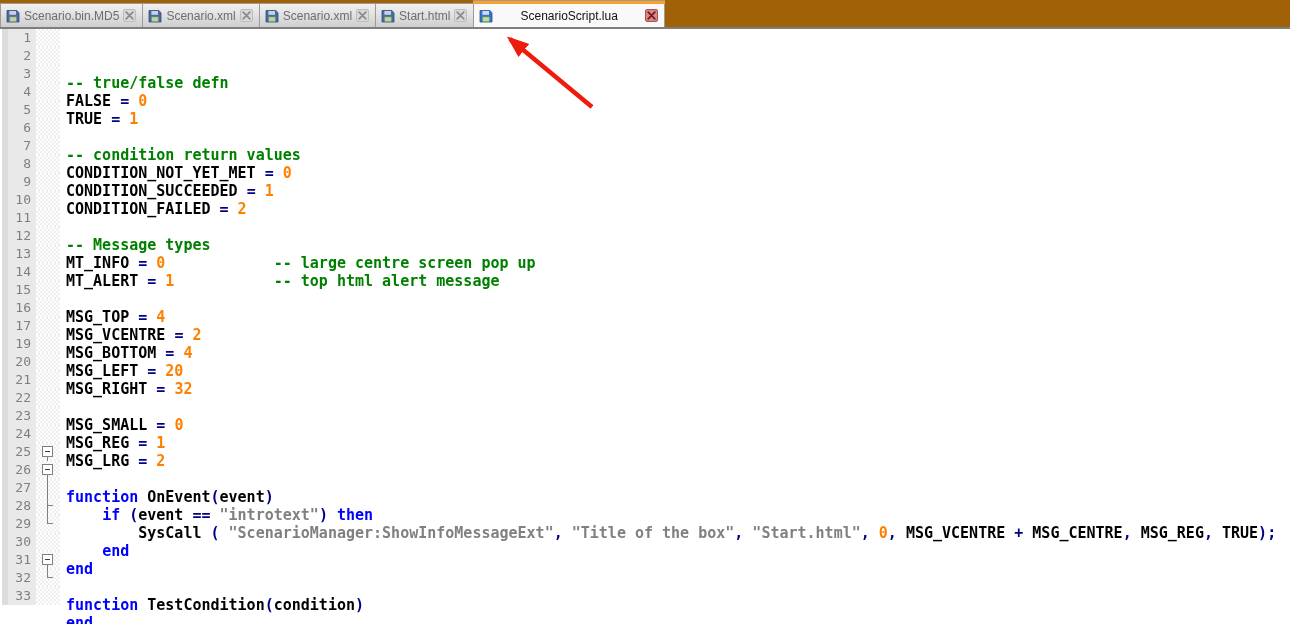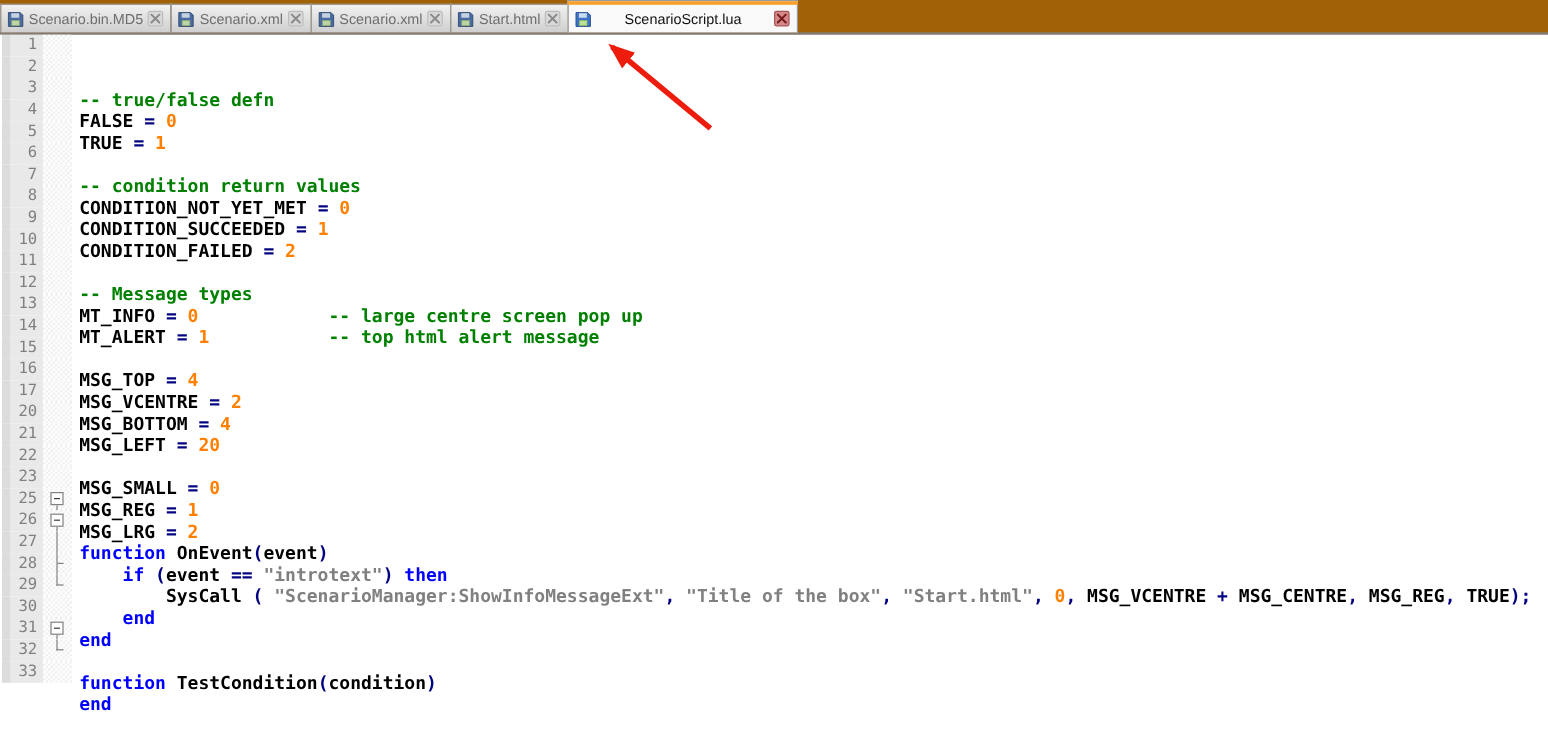--- a/index.html
+++ b/index.html
@@ -254,20 +254,27 @@
     <span class="code"><span class="tok-ident">MSG_BOTTOM </span><span class="tok-operator">= </span><span class="tok-number">4</span></span>
   </div>
       <div class="row">
     <span class="gut">17</span>
     <span class="fold">
           <i class="fm"></i>
         </span>
     <span class="code"><span class="tok-ident">MSG_LEFT </span><span class="tok-operator">= </span><span class="tok-number">20</span></span>
   </div>
       <div class="row">
+    <span class="gut">19</span>
+    <span class="fold">
+          <i class="fm"></i>
+        </span>
+    <span class="code"><span class="tok-ident">MSG_RIGHT </span><span class="tok-operator">= </span><span class="tok-number">32</span></span>
+  </div>
+      <div class="row">
     <span class="gut">20</span>
     <span class="fold">
           <i class="fm"></i>
         </span>
     <span class="code"></span>
   </div>
       <div class="row">
     <span class="gut">21</span>
     <span class="fold">
           <i class="fm"></i>
@@ -280,20 +287,27 @@
           <i class="fm"></i>
         </span>
     <span class="code"><span class="tok-ident">MSG_REG </span><span class="tok-operator">= </span><span class="tok-number">1</span></span>
   </div>
       <div class="row">
     <span class="gut">23</span>
     <span class="fold">
           <i class="fm"></i>
         </span>
     <span class="code"><span class="tok-ident">MSG_LRG </span><span class="tok-operator">= </span><span class="tok-number">2</span></span>
+  </div>
+      <div class="row">
+    <span class="gut">24</span>
+    <span class="fold">
+          <i class="fm"></i>
+        </span>
+    <span class="code"></span>
   </div>
       <div class="row">
     <span class="gut">25</span>
     <span class="fold">
           <i class="fm fm-open"></i>
         </span>
     <span class="code"><span class="tok-keyword">function</span><span class="tok-ident"> OnEvent</span><span class="tok-operator">(</span><span class="tok-ident">event</span><span class="tok-operator">)</span></span>
   </div>
       <div class="row">
     <span class="gut">26</span>

